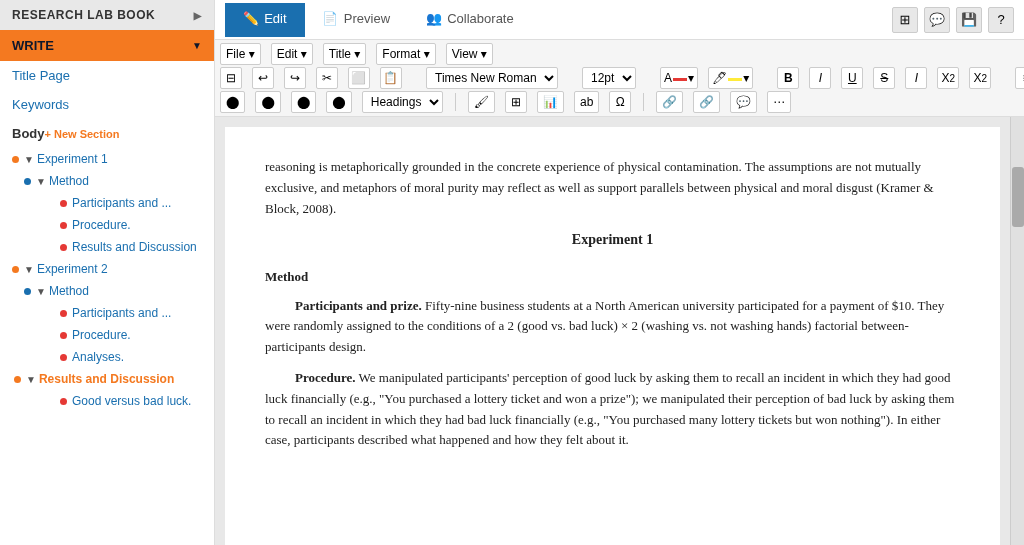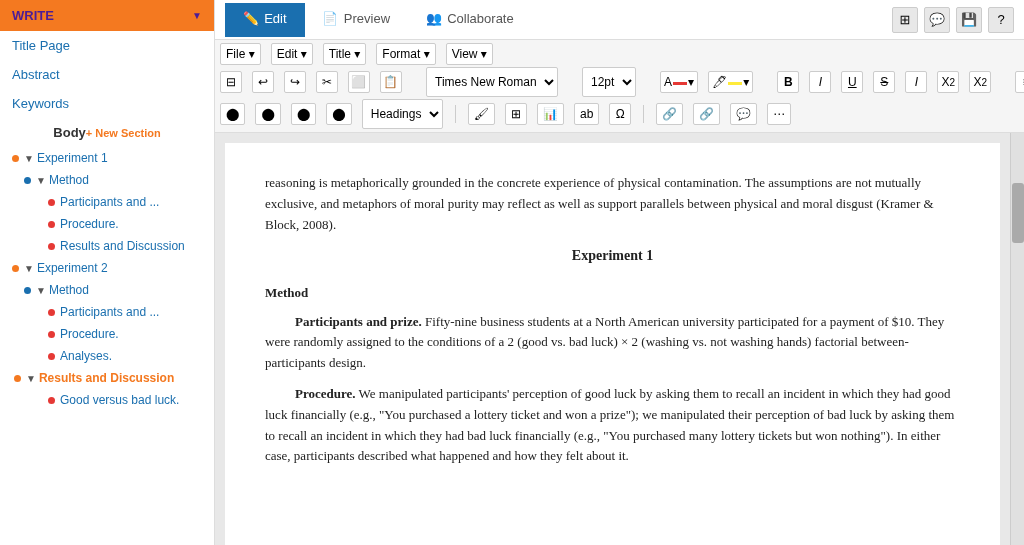--- a/index.html
+++ b/index.html
@@ -24,21 +24,21 @@
       justify-content: space-between;
       font-weight: bold;
       font-size: 12px;
       color: #333;
       text-transform: uppercase;
       letter-spacing: 0.5px;
     }
     .sidebar-header .arrow { font-size: 10px; color: #666; }
     .write-section {
       background: #f47920;
-      color: #4c1d95;
+      color: #0f172a;
       padding: 8px 12px;
       display: flex;
       align-items: center;
       justify-content: space-between;
       font-weight: bold;
       font-size: 13px;
       text-transform: uppercase;
     }
     .write-section .arrow { font-size: 10px; }
     .sidebar-nav { flex: 1; }
@@ -47,21 +47,21 @@
       cursor: pointer;
       font-size: 13px;
       color: #1a6faf;
       display: flex;
       align-items: flex-end;
     }
     .sidebar-body-header {
       padding: 7px 12px;
       display: flex;
       align-items: center;
-      justify-content: center;
+      justify-content: flex-start;
       font-weight: bold;
       color: #333;
       font-size: 13px;
     }
     .new-section-btn {
       color: #f47920;
       font-size: 11px;
       cursor: pointer;
     }
     .sidebar-tree-item {
@@ -76,21 +76,21 @@
       width: 7px; height: 7px;
       border-radius: 50%;
       margin-right: 5px;
       flex-shrink: 0;
     }
     .dot-orange { background: #f47920; }
     .dot-blue { background: #1a6faf; }
     .dot-red { background: #e53935; }
     .arrow-icon { font-size: 10px; color: #555; margin-right: 3px; }
     .indent-1 { padding-left: 24px; }
-    .indent-2 { padding-left: 48px; text-align: center; }
+    .indent-2 { padding-left: 60px; text-align: center; }
     .tree-label { color: #1a6faf; font-size: 12px; }
     .tree-label.active-item { color: #f47920; font-weight: bold; }
     .tree-label.sub { color: #1a6faf; }
 
     
     .main {
       flex: 1;
       display: flex;
       flex-direction: column;
       background: #f0f0f0;
@@ -156,21 +156,21 @@
       border-radius: 2px;
       min-width: 22px;
       height: 22px;
       display: flex; align-items: center; justify-content: center;
     }
     .tb-select {
       padding: 2px 4px;
       background: #fff;
       border: 1px solid #ccc;
       font-size: 12px;
-      height: 30px;
+      height: 22px;
       border-radius: 2px;
       cursor: pointer;
     }
     .tb-divider {
       width: 1px; height: 18px;
       background: #ccc;
       margin: 0 2px;
     }
     .tb-color-btn {
       display: flex; align-items: center; gap: 1px;
@@ -237,30 +237,31 @@
       height: 60px;
       background: #aaa;
       border-radius: 3px;
       left: 1px;
     }
   </style>
 </head>
 <body>
 
 <div class="sidebar">
+  <div class="sidebar-header">
+    <span>RESEARCH LAB BOOK</span>
+    <span class="arrow">▶</span>
+  </div>
   <div class="write-section">
     <span>WRITE</span>
     <span class="arrow">▼</span>
   </div>
   <div class="sidebar-nav">
     <div class="sidebar-item">
       <span>Title Page</span>
-    </div>
-    <div class="sidebar-item">
-      <span>Abstract</span>
     </div>
     <div class="sidebar-item">
       <span>Keywords</span>
     </div>
     <div class="sidebar-body-header">
       <span>Body</span>
       <span class="new-section-btn">+ New Section</span>
     </div>
 
     <div class="sidebar-tree-item">

